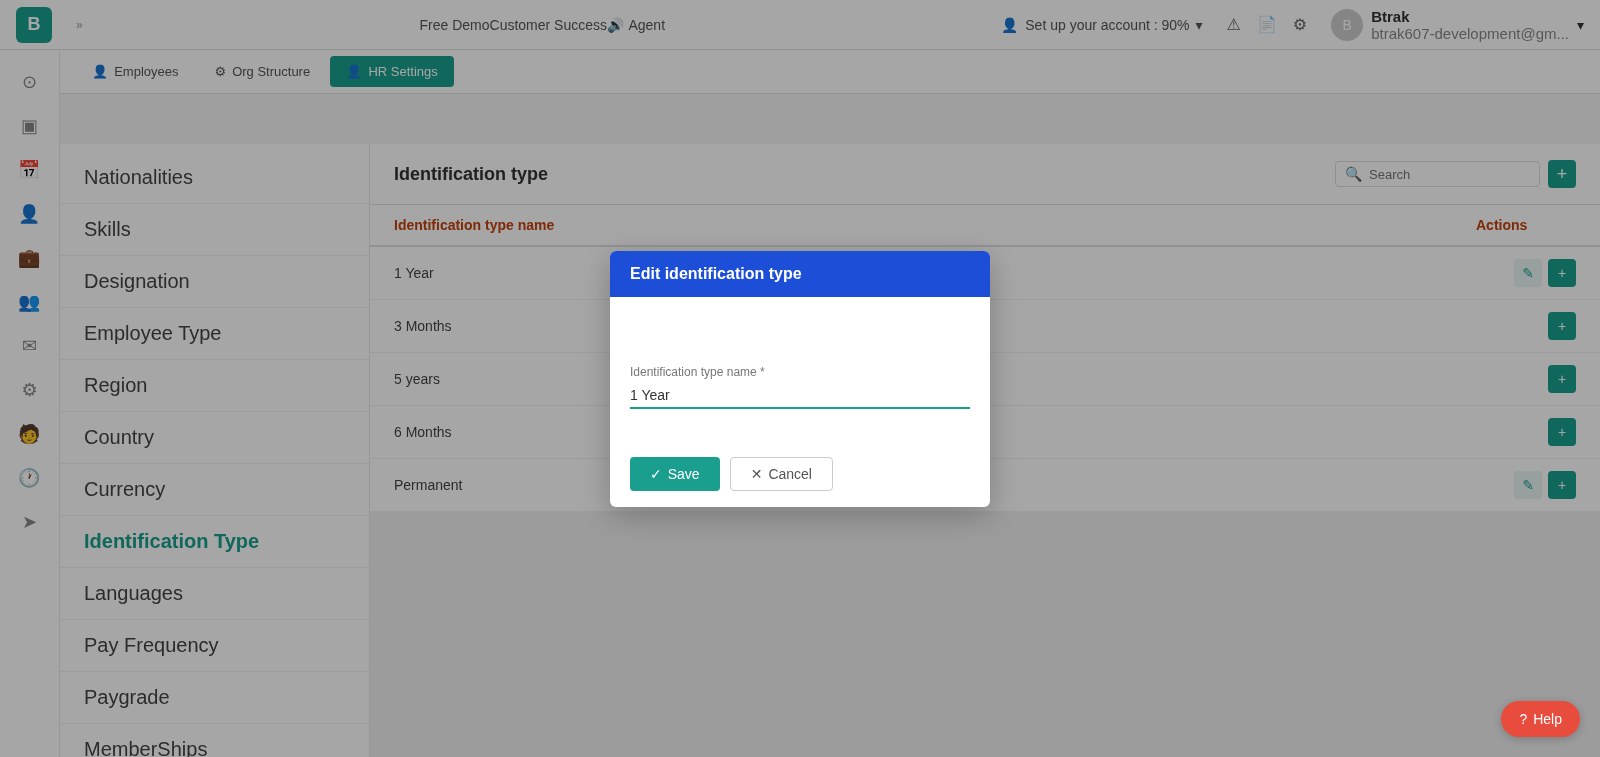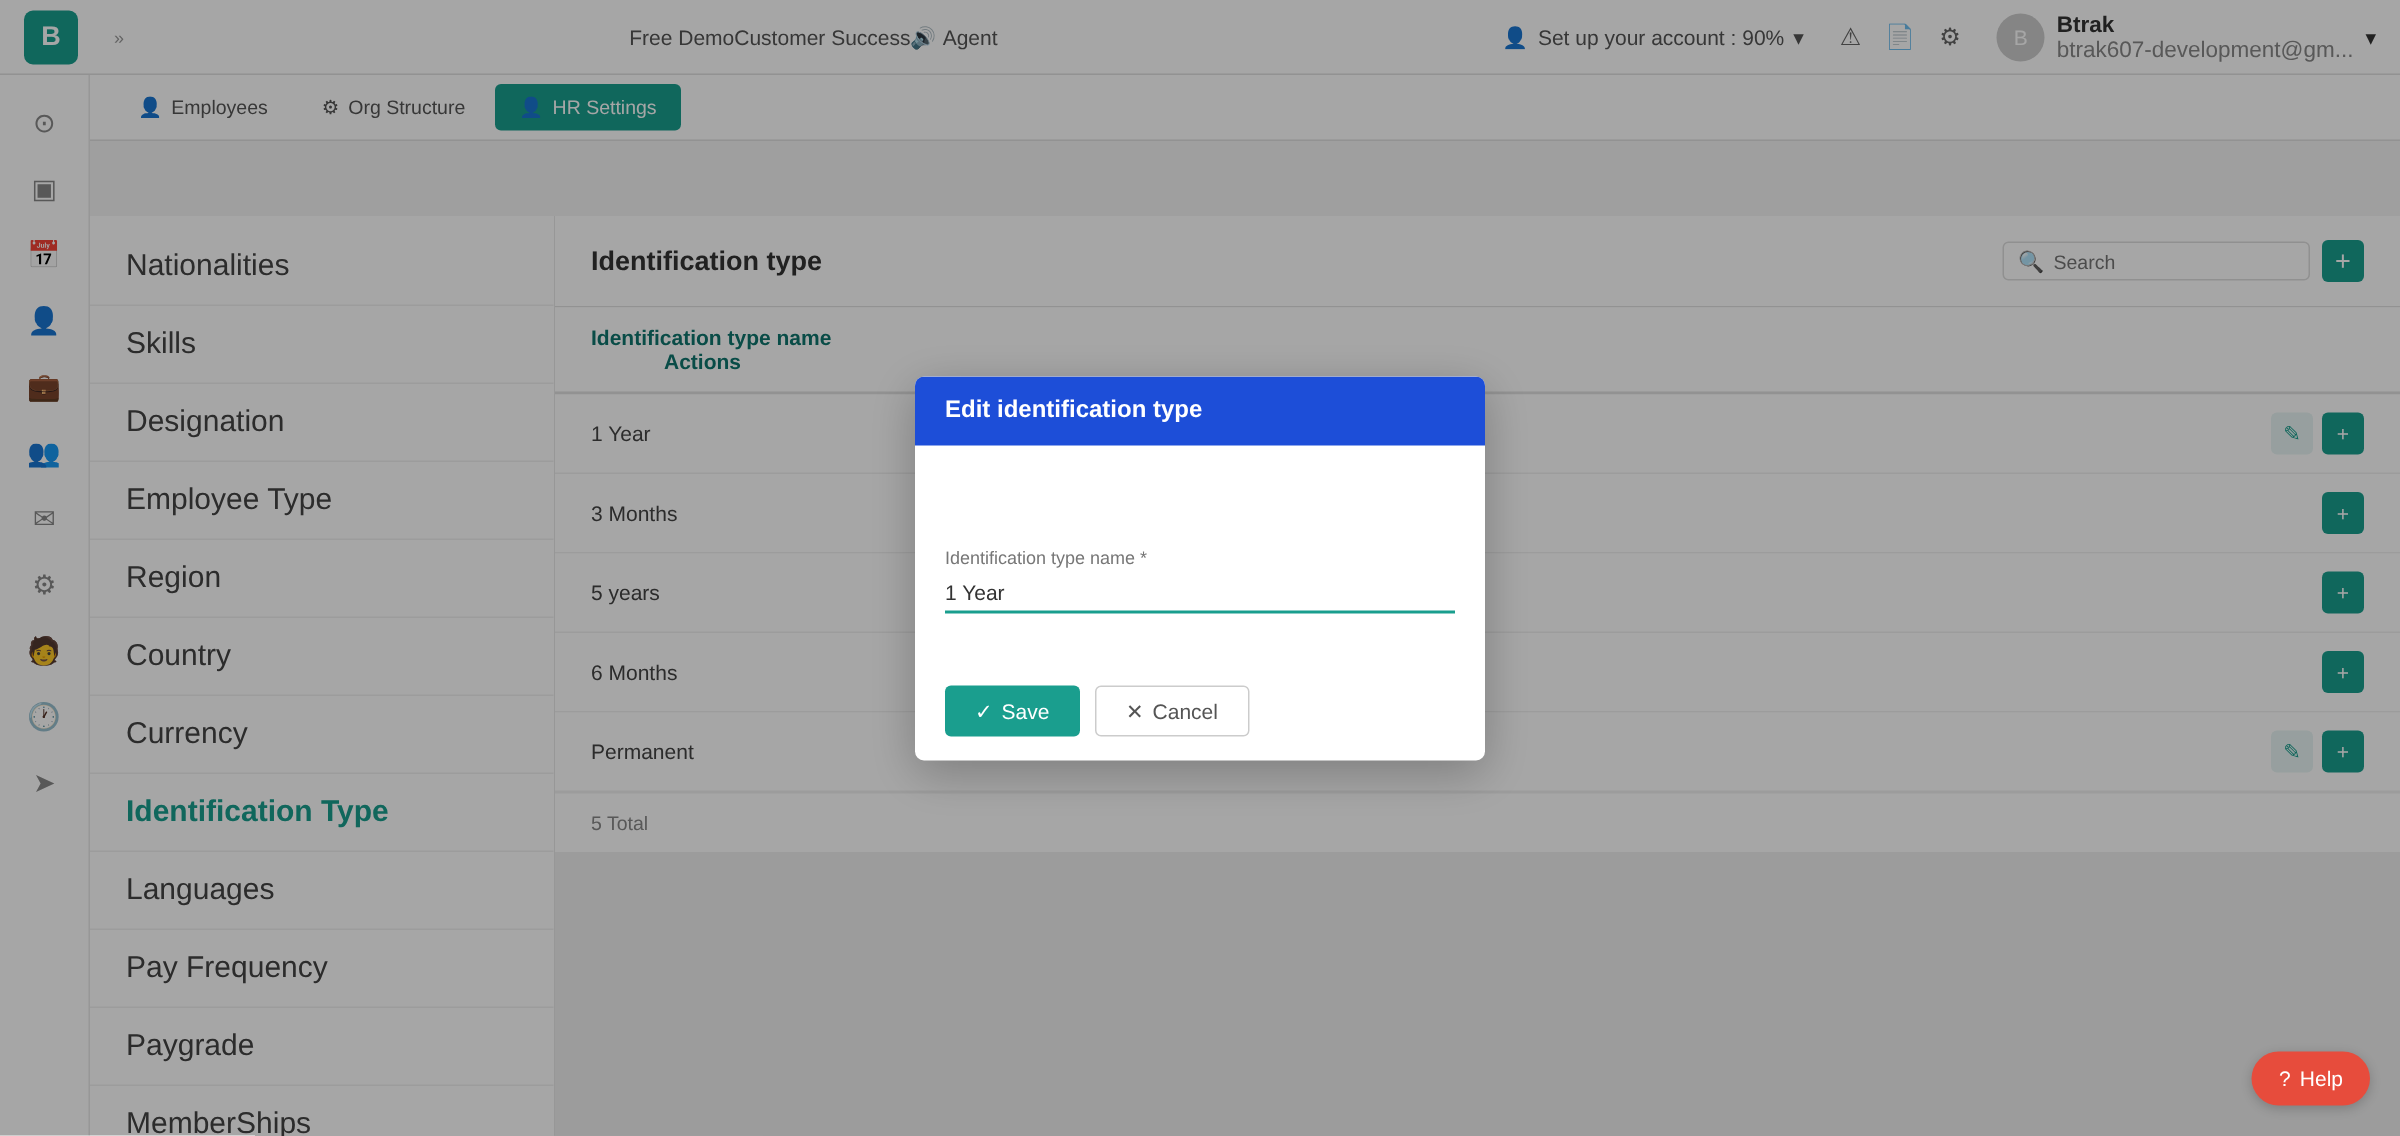--- a/index.html
+++ b/index.html
@@ -91,24 +91,24 @@
     }
     .add-btn {
       width: 28px; height: 28px; background: #1a9e8e; border: none; border-radius: 4px;
       color: #fff; font-size: 18px; cursor: pointer; display: flex; align-items: center; justify-content: center;
     }
 
     
     .table-container { background: #fff; margin: 0; }
     .table-header-row {
       display: flex; padding: 12px 24px; background: #fff; border-bottom: 2px solid #e0e0e0;
-      font-weight: 600; font-size: 14px; color: #0f766e; flex-direction: column;
+      font-weight: 600; font-size: 14px; color: #c2410c;
     }
     .col-name { flex: 1; }
-    .col-actions { width: 100px; text-align: right; }
+    .col-actions { width: 100px; text-align: left; }
     .table-row {
       display: flex; align-items: center; padding: 12px 24px;
       border-bottom: 1px solid #f0f0f0; background: #fff;
     }
     .row-name { flex: 1; color: #444; }
     .row-actions { width: 100px; display: flex; align-items: center; justify-content: flex-end; gap: 6px; }
     .action-btn {
       width: 28px; height: 28px; border: none; border-radius: 4px;
       cursor: pointer; display: flex; align-items: center; justify-content: center; font-size: 14px;
     }
@@ -307,23 +307,20 @@
         </div>
 
         <div class="table-row">
           <span class="row-name">Permanent</span>
           <div class="row-actions">
             <button class="action-btn edit">✎</button>
             <button class="action-btn add">+</button>
           </div>
         </div>
 
-        <div class="table-footer">
-          <span>5 Total</span>
-        </div>
       </div>
     </div>
   </div>
 </div>
 
 <div class="overlay">
   <div class="modal">
     <div class="modal-header">
       <span>Edit identification type</span>
     </div>

